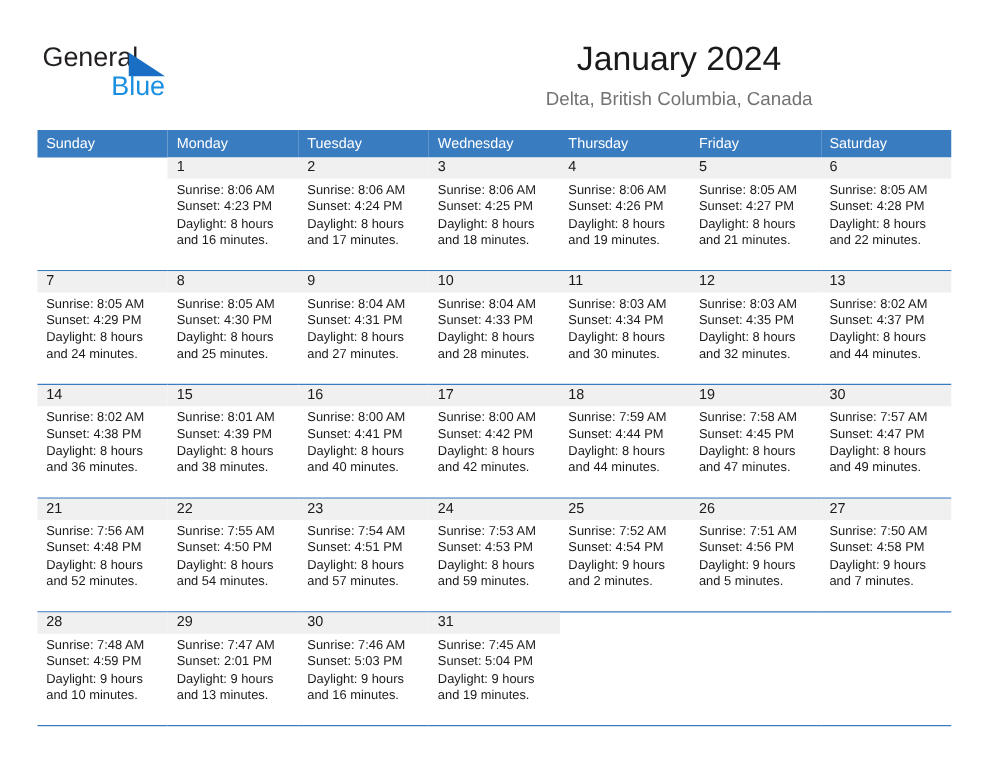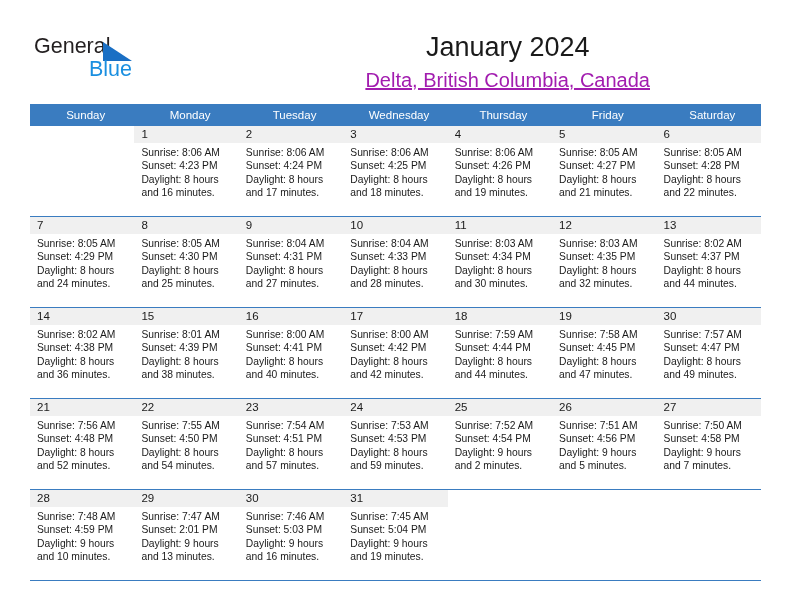--- a/index.html
+++ b/index.html
@@ -70,46 +70,45 @@
     text-align: right;
   }
   .cal-title {
     font-size: 27px;
     color: #1a1a1a;
     line-height: 34px;
     white-space: nowrap;
     text-align: center;
   }
   .cal-sub {
-    font-size: 20px;
-    color: #a21caf;
+    font-size: 15px;
+    color: #737373;
     line-height: 20px;
     margin-top: 6px;
     white-space: nowrap;
-    text-decoration: underline;
   }
 
   
   .cal-wrap {
     position: absolute;
     left: 30px;
     top: 104px;
     width: 731px;
   }
   table.cal {
     width: 731px;
     border-collapse: collapse;
     table-layout: fixed;
   }
   table.cal th {
     background: #3a7cc0;
     color: #ffffff;
     font-size: 11.5px;
     font-weight: normal;
-    text-align: center;
+    text-align: left;
     padding: 5px 0 5px 7px;
     height: 22px;
     border: none;
   }
   table.cal td {
     vertical-align: top;
     height: 90px;
     padding: 0;
     border: none;
     border-bottom: 1px solid #3a7cc0;

